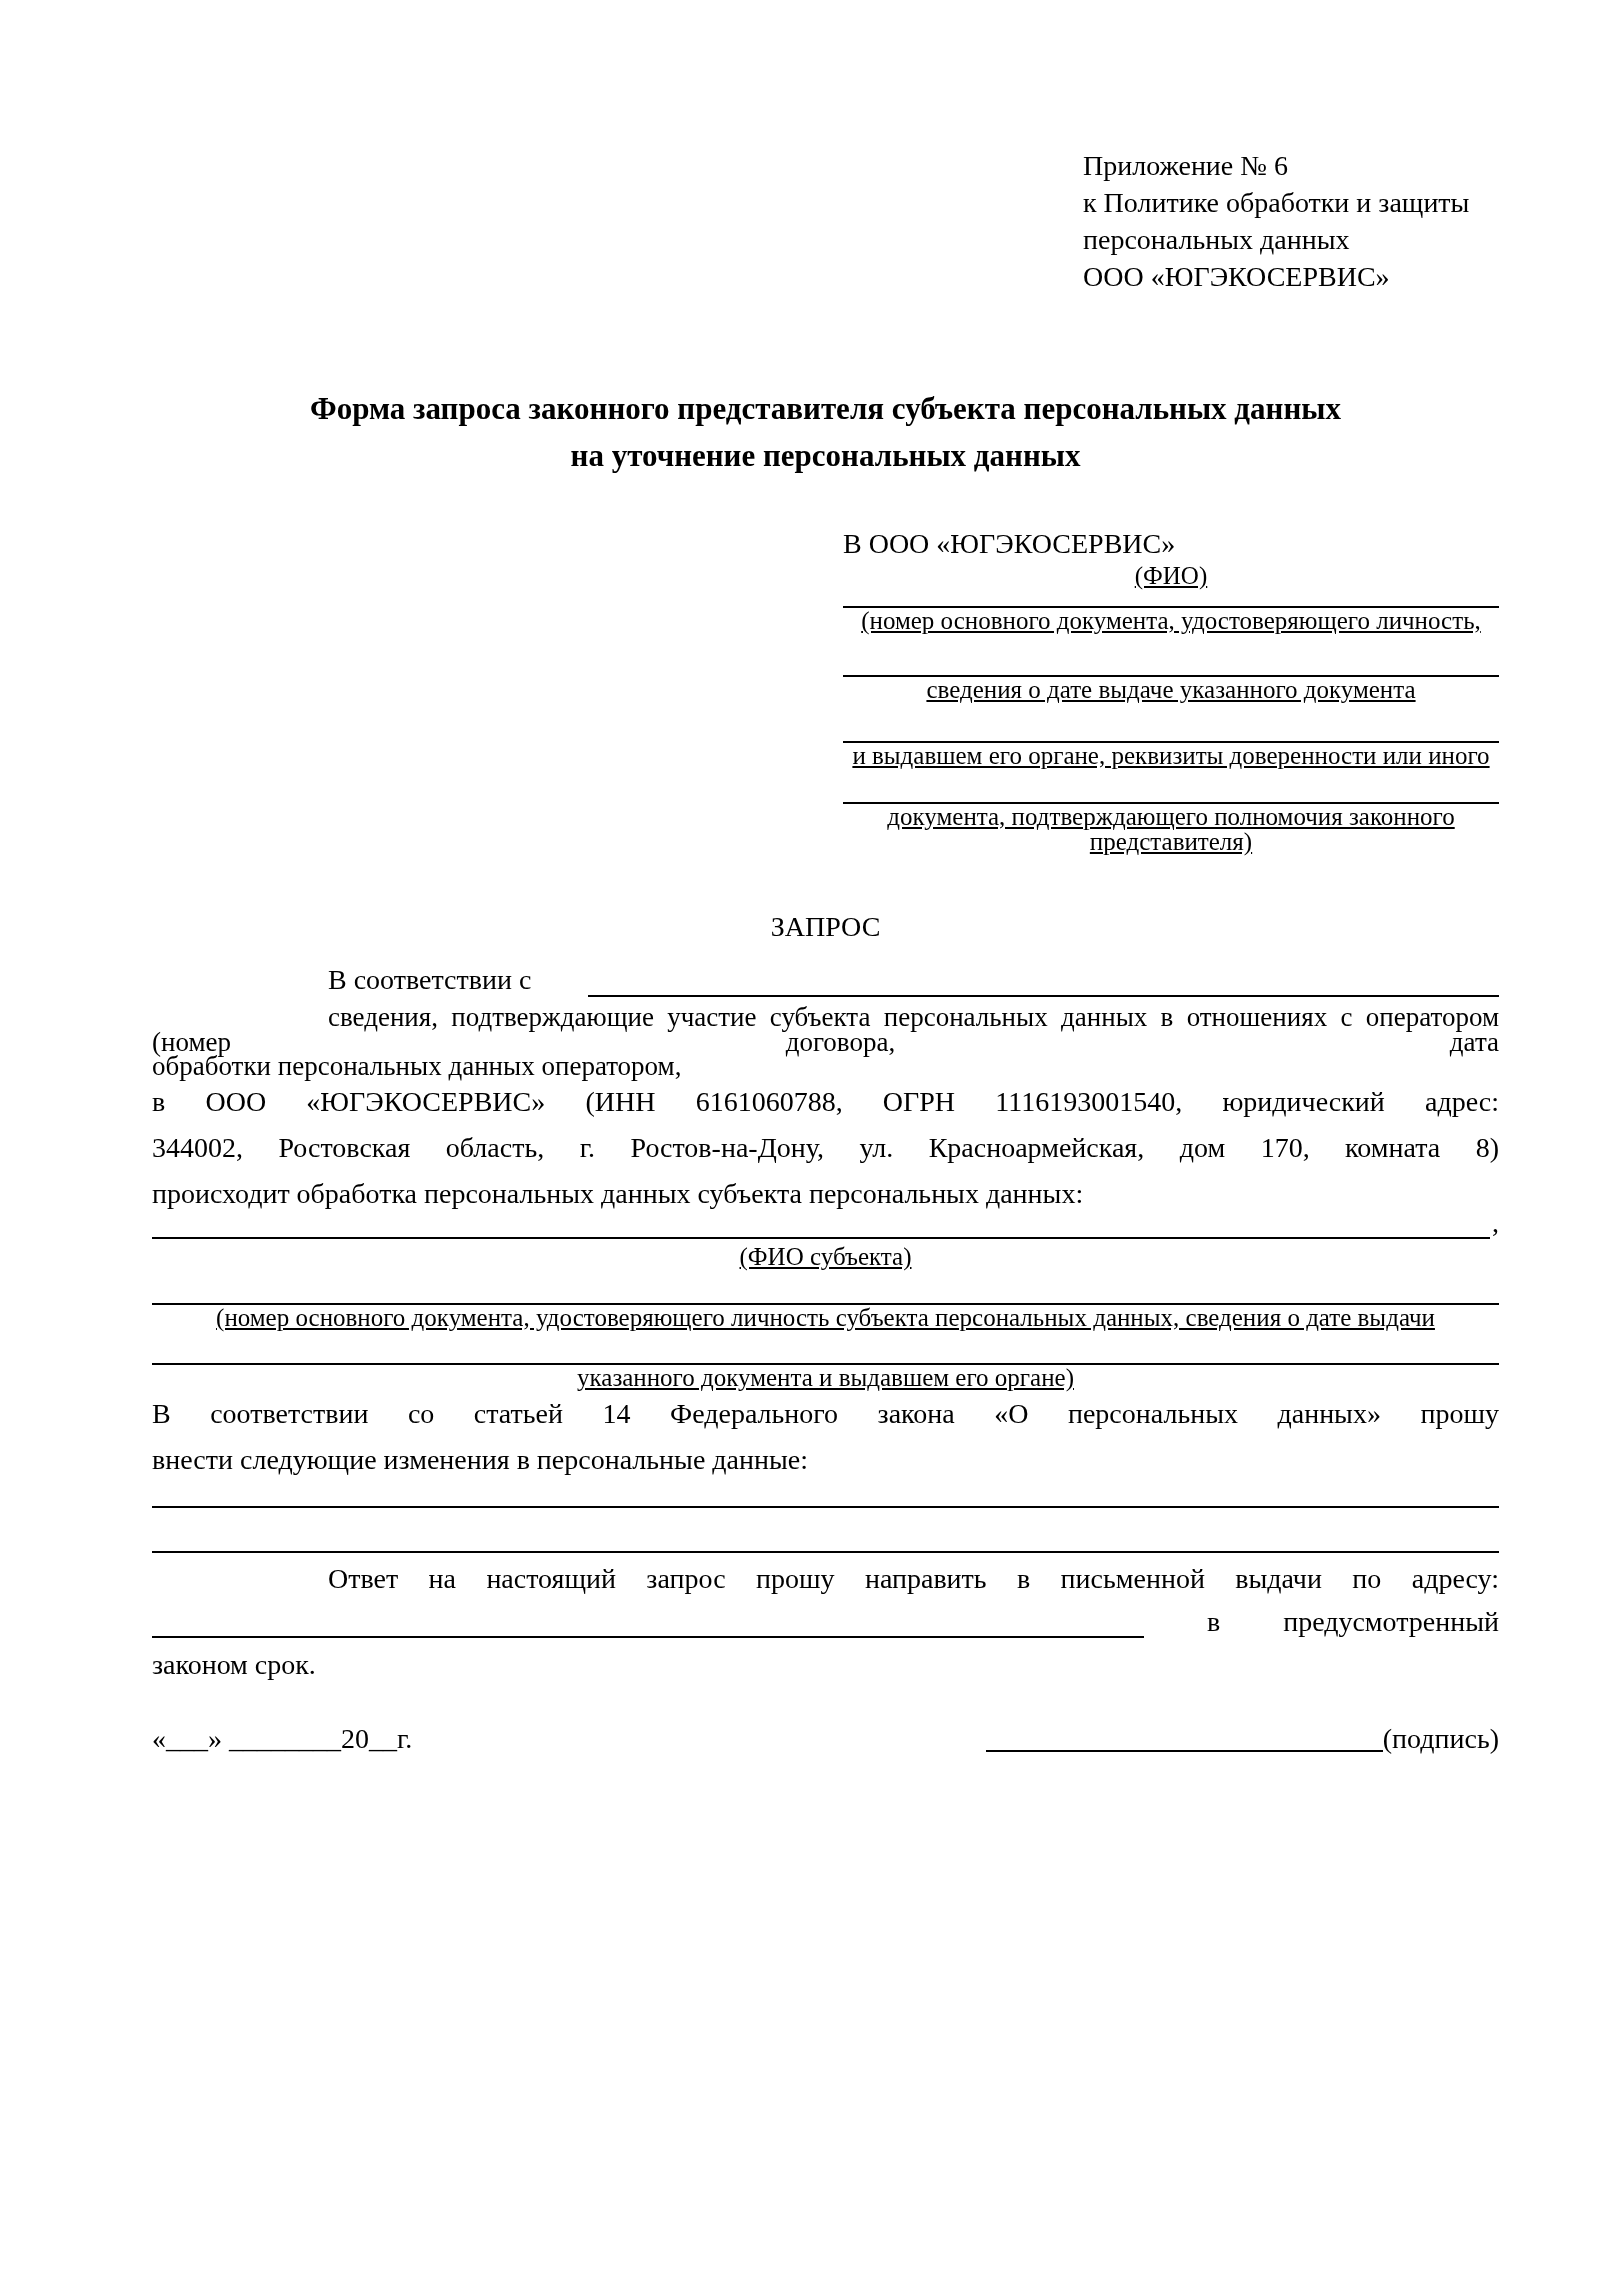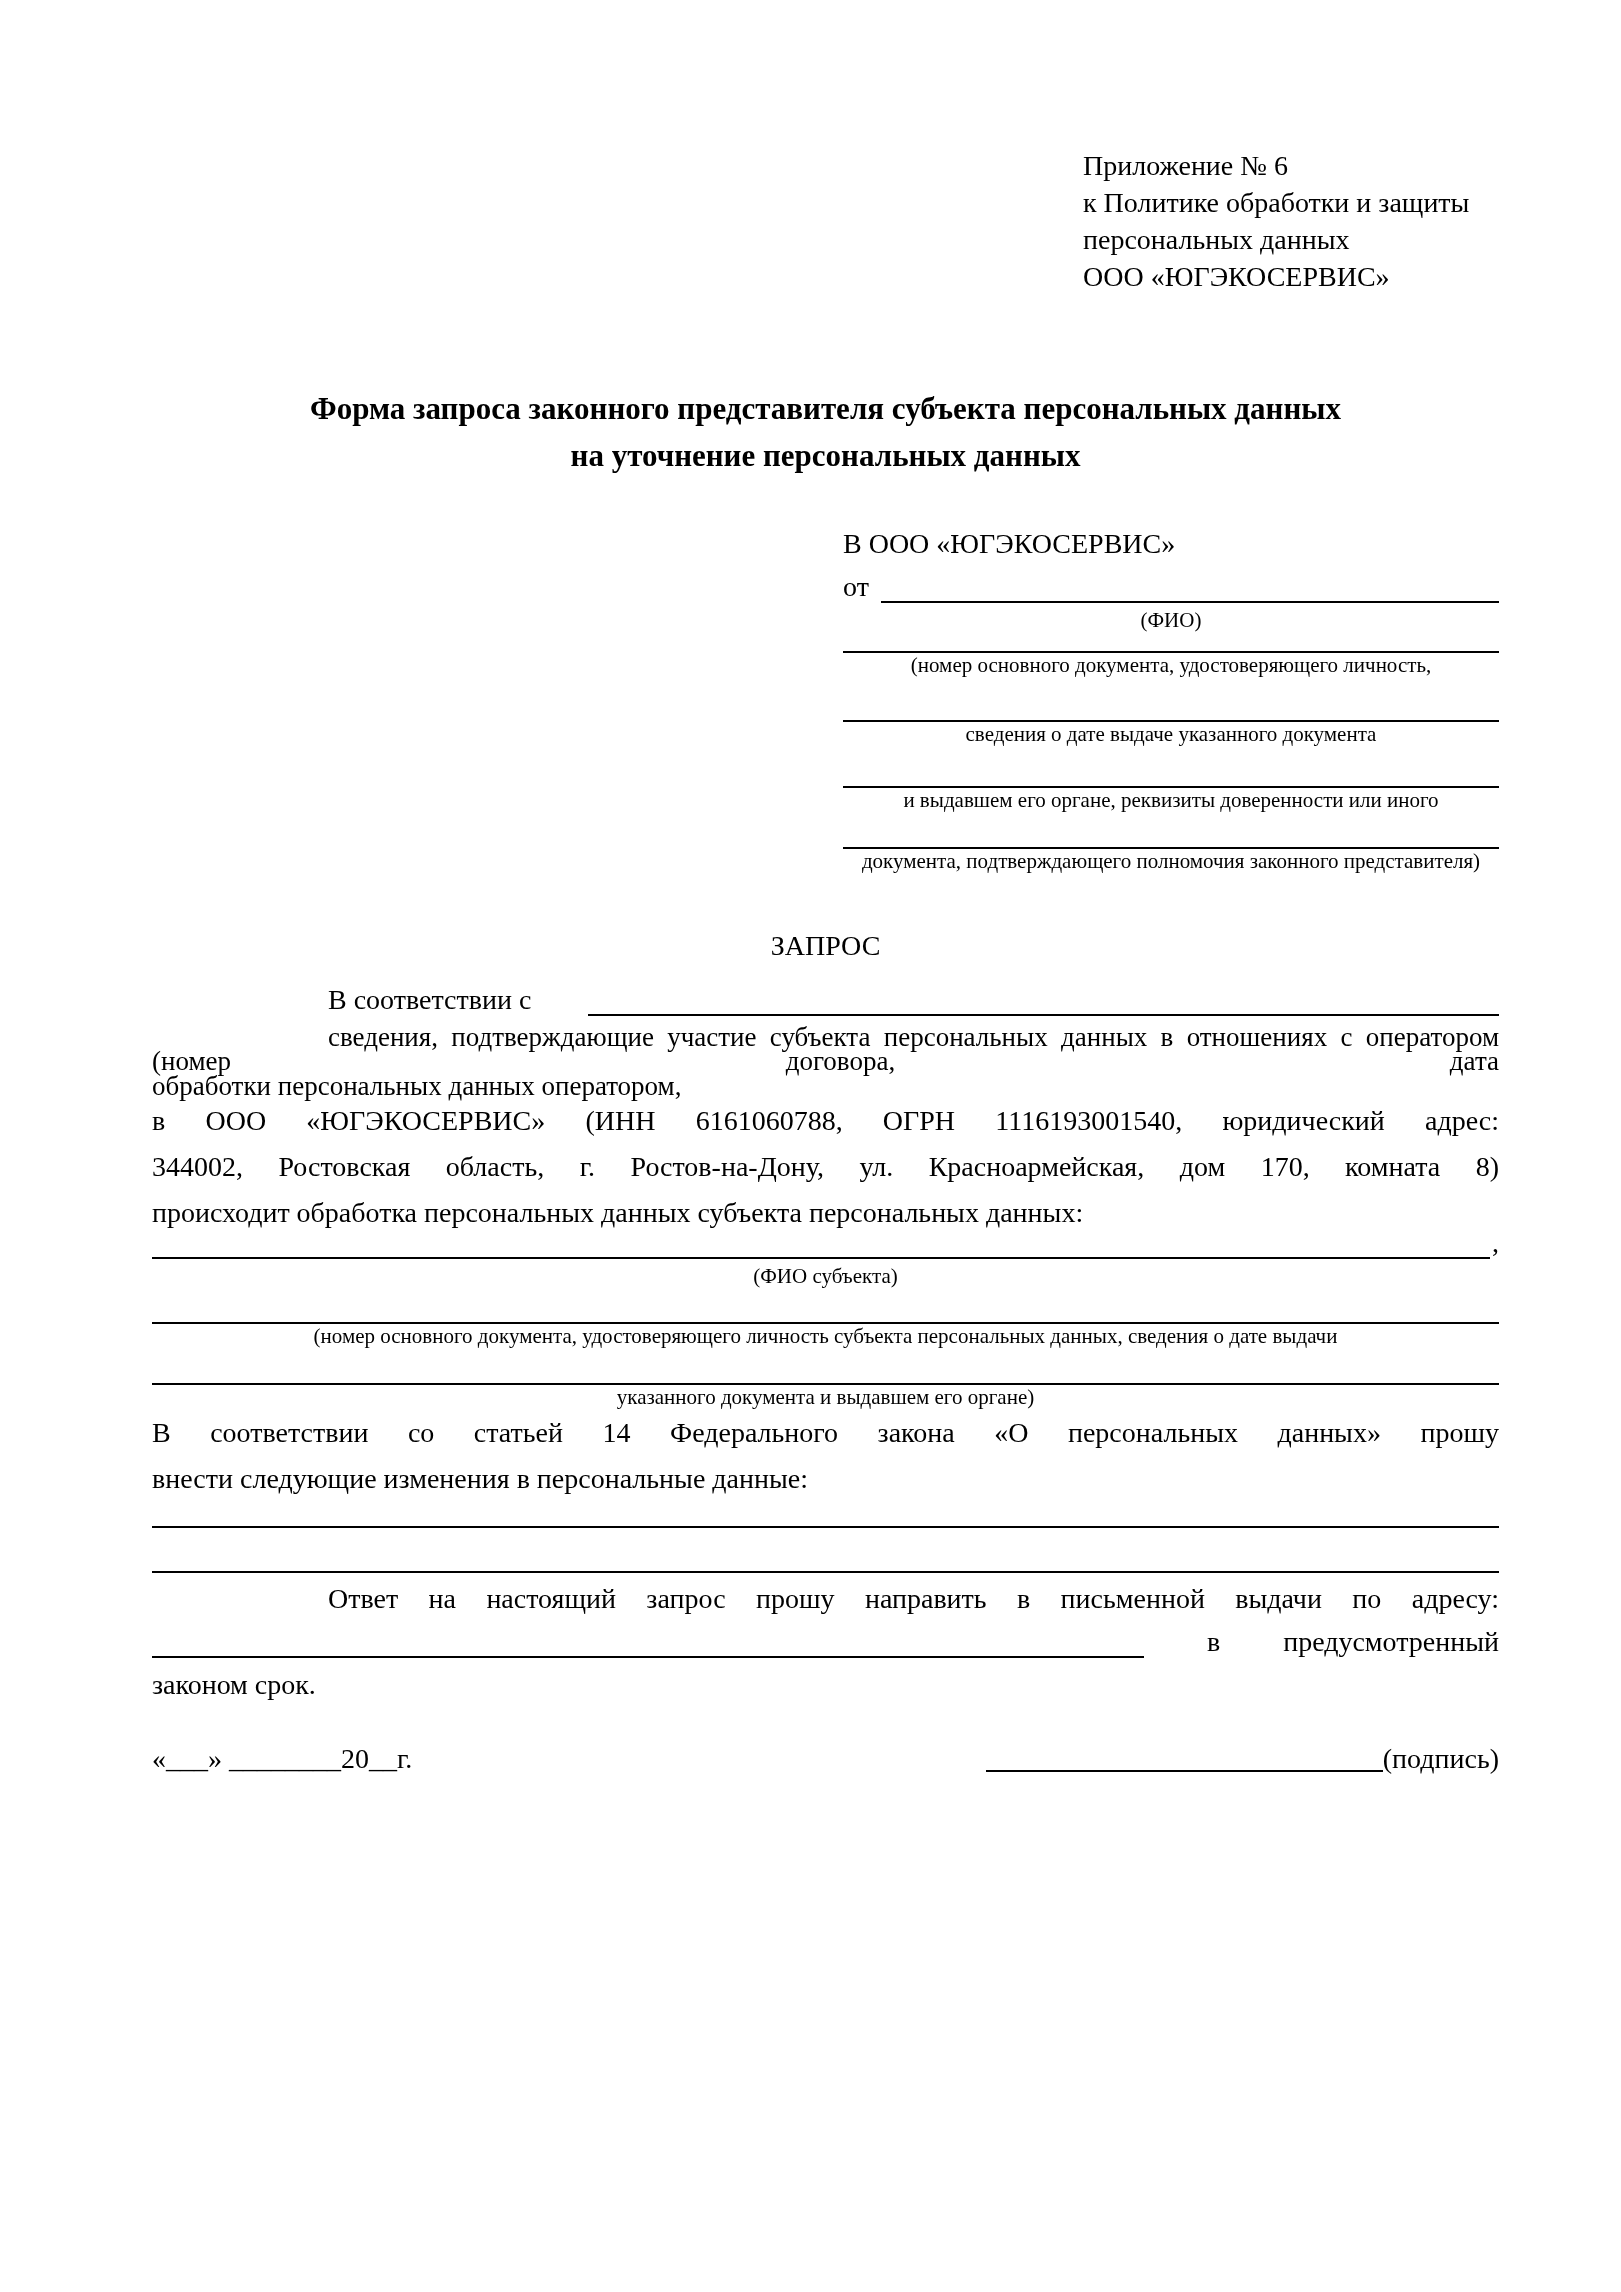--- a/index.html
+++ b/index.html
@@ -16,21 +16,21 @@
   
   .appendix{margin-left:931px;line-height:37px;}
   
   .title{margin:90px 0 0 0;font-size:31px;font-weight:bold;text-align:center;line-height:47px;}
   
   .addr{margin-top:45px;margin-left:691px;}
   .addr-to{line-height:39px;}
   .row{display:flex;align-items:flex-end;}
   .fill{flex:1 1 auto;border-bottom:2.9px solid #000;margin-bottom:4.9px;margin-left:11.8px;}
   .from-row{height:43px;margin-top:2px;}
-  .cap{font-size:21px;line-height:25.5px;text-align:center;}
+  .cap{font-size:25px;line-height:25.5px;text-align:center;text-decoration:underline;}
   .uline{height:0;border-bottom:2.9px solid #000;}
   .sp18{height:17.6px;}.sp42{height:41px;}.sp40{height:39px;}.sp34{height:33px;}
   .sp24{height:23.5px;}.sp44{height:43px;}
   
   .h-request{margin-top:51px;line-height:41px;text-align:center;}
   .accordance-row{margin-top:9.8px;height:45px;gap:45px;}
   .lbl-indent{margin-left:176px;white-space:nowrap;}
   .fine{margin-top:3.9px;font-size:27px;line-height:24.5px;}
   .jl{text-align:justify;text-align-last:justify;}
   .ind{text-indent:176px;}
@@ -57,24 +57,20 @@
     <div>ООО «ЮГЭКОСЕРВИС»</div>
   </div>
 
   <div class="title">
     <div>Форма запроса законного представителя субъекта персональных данных</div>
     <div>на уточнение персональных данных</div>
   </div>
 
   <div class="addr">
     <div class="addr-to">В ООО «ЮГЭКОСЕРВИС»</div>
-    <div class="row from-row">
-      <span>от</span>
-      <span class="fill"></span>
-    </div>
     <div class="cap">(ФИО)</div>
     <div class="sp18"></div>
     <div class="uline"></div>
     <div class="cap">(номер основного документа, удостоверяющего личность,</div>
     <div class="sp42"></div>
     <div class="uline"></div>
     <div class="cap">сведения о дате выдаче указанного документа</div>
     <div class="sp40"></div>
     <div class="uline"></div>
     <div class="cap">и выдавшем его органе, реквизиты доверенности или иного</div>

